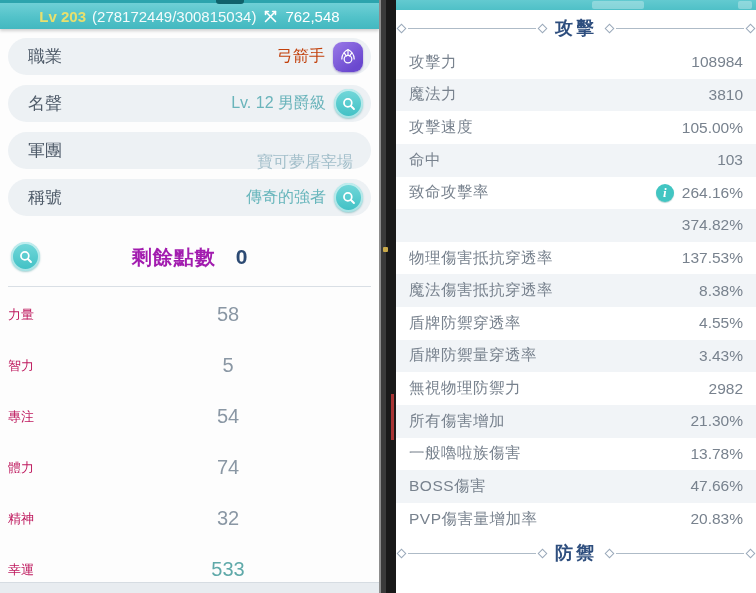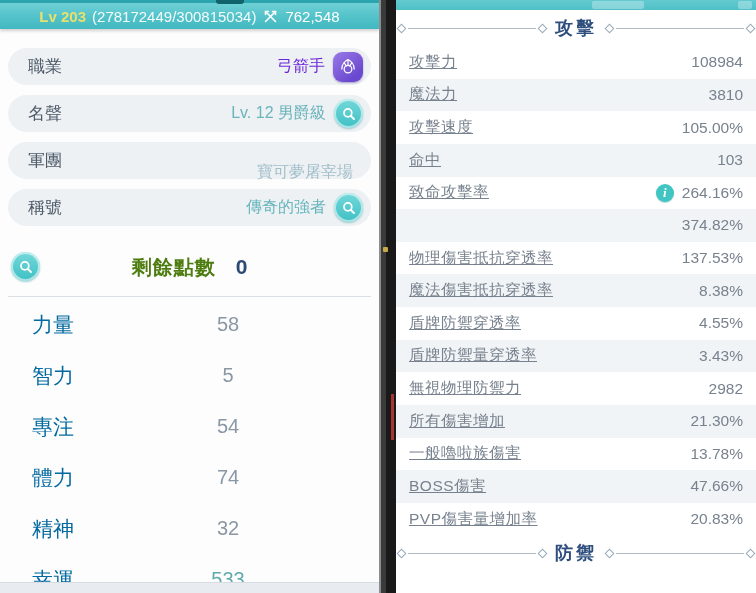--- a/index.html
+++ b/index.html
@@ -15,51 +15,51 @@
     border-top:3px solid #2ca4ad;
     display:flex; align-items:center; justify-content:center; gap:6px;
     color:#fff; font-size:15px; box-shadow:0 2px 3px rgba(0,0,0,.18); }
   .top-notch { position:absolute; left:216px; top:-3px; width:28px; height:4px;
     background:#10626b; border-radius:0 0 3px 3px; }
   .lv { color:#e8e06e; font-weight:bold; }
   .exp { color:#f4fbfb; }
   .swords-wrap { width:17px; height:17px; display:inline-flex; }
   .power { color:#fff; }
 
-  .info-rows { padding-top:19px; }
+  .info-rows { padding-top:9px; }
   .pill { height:37px; margin:0 8px 10px 8px; background:#edf1f4; border-radius:19px;
     display:flex; align-items:center; padding:0 8px 0 20px; }
   .pill-label { font-size:17px; color:#4e5a68; }
   .pill-value { margin-left:auto; font-size:16px; }
-  .pill:nth-of-type(1) .pill-value { color:#6d28d9; }
+  .pill:nth-of-type(1) .pill-value { color:#c2410c; }
   .pill:nth-of-type(2) .pill-value { color:#6ab4bb; }
   .pill:nth-of-type(3) .pill-value { color:#a3bfca; padding-right:10px;margin-top:24px; }
   .pill:nth-of-type(4) .pill-value { color:#68b6bc; }
 
   .class-icon { width:30px; height:30px; margin-left:8px; border-radius:9px;
     background:linear-gradient(140deg,#9a7ae8 0%,#6a48cf 80%);
     display:inline-flex; align-items:center; justify-content:center;
     box-shadow:0 1px 2px rgba(60,30,140,.4); cursor:pointer; flex:none; }
   .mag-circle { width:29px; height:29px; margin-left:8px; border-radius:50%;
     background:linear-gradient(180deg,#74d8da 0%,#3fc0c4 100%);
     box-shadow:inset 0 0 0 2px rgba(255,255,255,.55), 0 1px 2px rgba(0,120,125,.35);
     display:inline-flex; align-items:center; justify-content:center; cursor:pointer; flex:none; }
 
   .points-row { position:relative; height:38px; margin-top:22px; }
   .points-mag { position:absolute; left:11px; top:4px; margin-left:0; }
   .points-center { position:absolute; left:0; right:0; top:0; height:38px;
     display:flex; align-items:center; justify-content:center; gap:20px; }
-  .points-label { font-size:20px; font-weight:bold; color:#4d7c0f; letter-spacing:1px; }
+  .points-label { font-size:20px; font-weight:bold; color:#a21caf; letter-spacing:1px; }
   .points-value { font-size:21px; font-weight:bold; color:#2c4a73; }
   .divider { height:1px; background:#d9dfe5; margin:10px 8px 0 8px; }
 
   .stats { padding-top:12px; }
   .stat-row { position:relative; height:31px; margin-bottom:20px;
     display:flex; align-items:center; }
-  .stat-label { margin-left:32px; font-size:21px; color:#0369a1; font-weight:500; }
+  .stat-label { margin-left:8px; font-size:13px; color:#be185d; font-weight:500; }
   .stat-value { position:absolute; left:228px; transform:translateX(-50%);
     font-size:20px; color:#8a97a4; }
   .stat-row:nth-of-type(6) .stat-value { color:#5fa9a9; }
   .footer-strip { position:absolute; left:0; right:0; bottom:0; height:11px;
     background:#e8ecf0; border-top:1px solid #d6dce2; }
 
   
   .panel-gap { position:absolute; left:379px; top:0; width:17px; height:593px;
     background:linear-gradient(90deg,#8d8d8d 0 2px,#3a3a3a 2px 7px,#191919 7px 100%); }
   .gap-dot { position:absolute; left:4px; top:247px; width:5px; height:5px;
@@ -80,21 +80,21 @@
   .section-header { height:36px; display:flex; align-items:center; padding:0 2px; }
   .dia { width:7px; height:7px; border:1px solid #9aa9ba; transform:rotate(45deg); flex:none; }
   .hline { flex:1; height:1px; background:#aebbc7; margin:0 3px; }
   .section-title { margin:0 9px; font-size:18px; font-weight:bold; color:#2e4e7e;
     letter-spacing:3px; }
 
   .attr-rows { display:flex; flex-direction:column; }
   .attr-row { flex:0 0 32.63px; display:flex; align-items:center; padding:0 13px;
     font-size:15.5px; color:#78828e; }
   .attr-row:nth-child(even) { background:#f1f4f7; }
-  .attr-label { letter-spacing:.5px;text-decoration:underline; }
+  .attr-label { letter-spacing:.5px; }
   .attr-right { margin-left:auto; display:flex; align-items:center;justify-content:center; }
   .attr-value { }
   .info-icon { width:18px; height:18px; border-radius:50%; background:#41c5c2;
     color:#fff; display:inline-flex; align-items:center; justify-content:center;
     font:italic bold 13px "Liberation Serif", serif; margin-right:8px; cursor:pointer;
     box-shadow:0 1px 1px rgba(0,110,110,.3); }
 </style>
 </head>
 <body>
 

